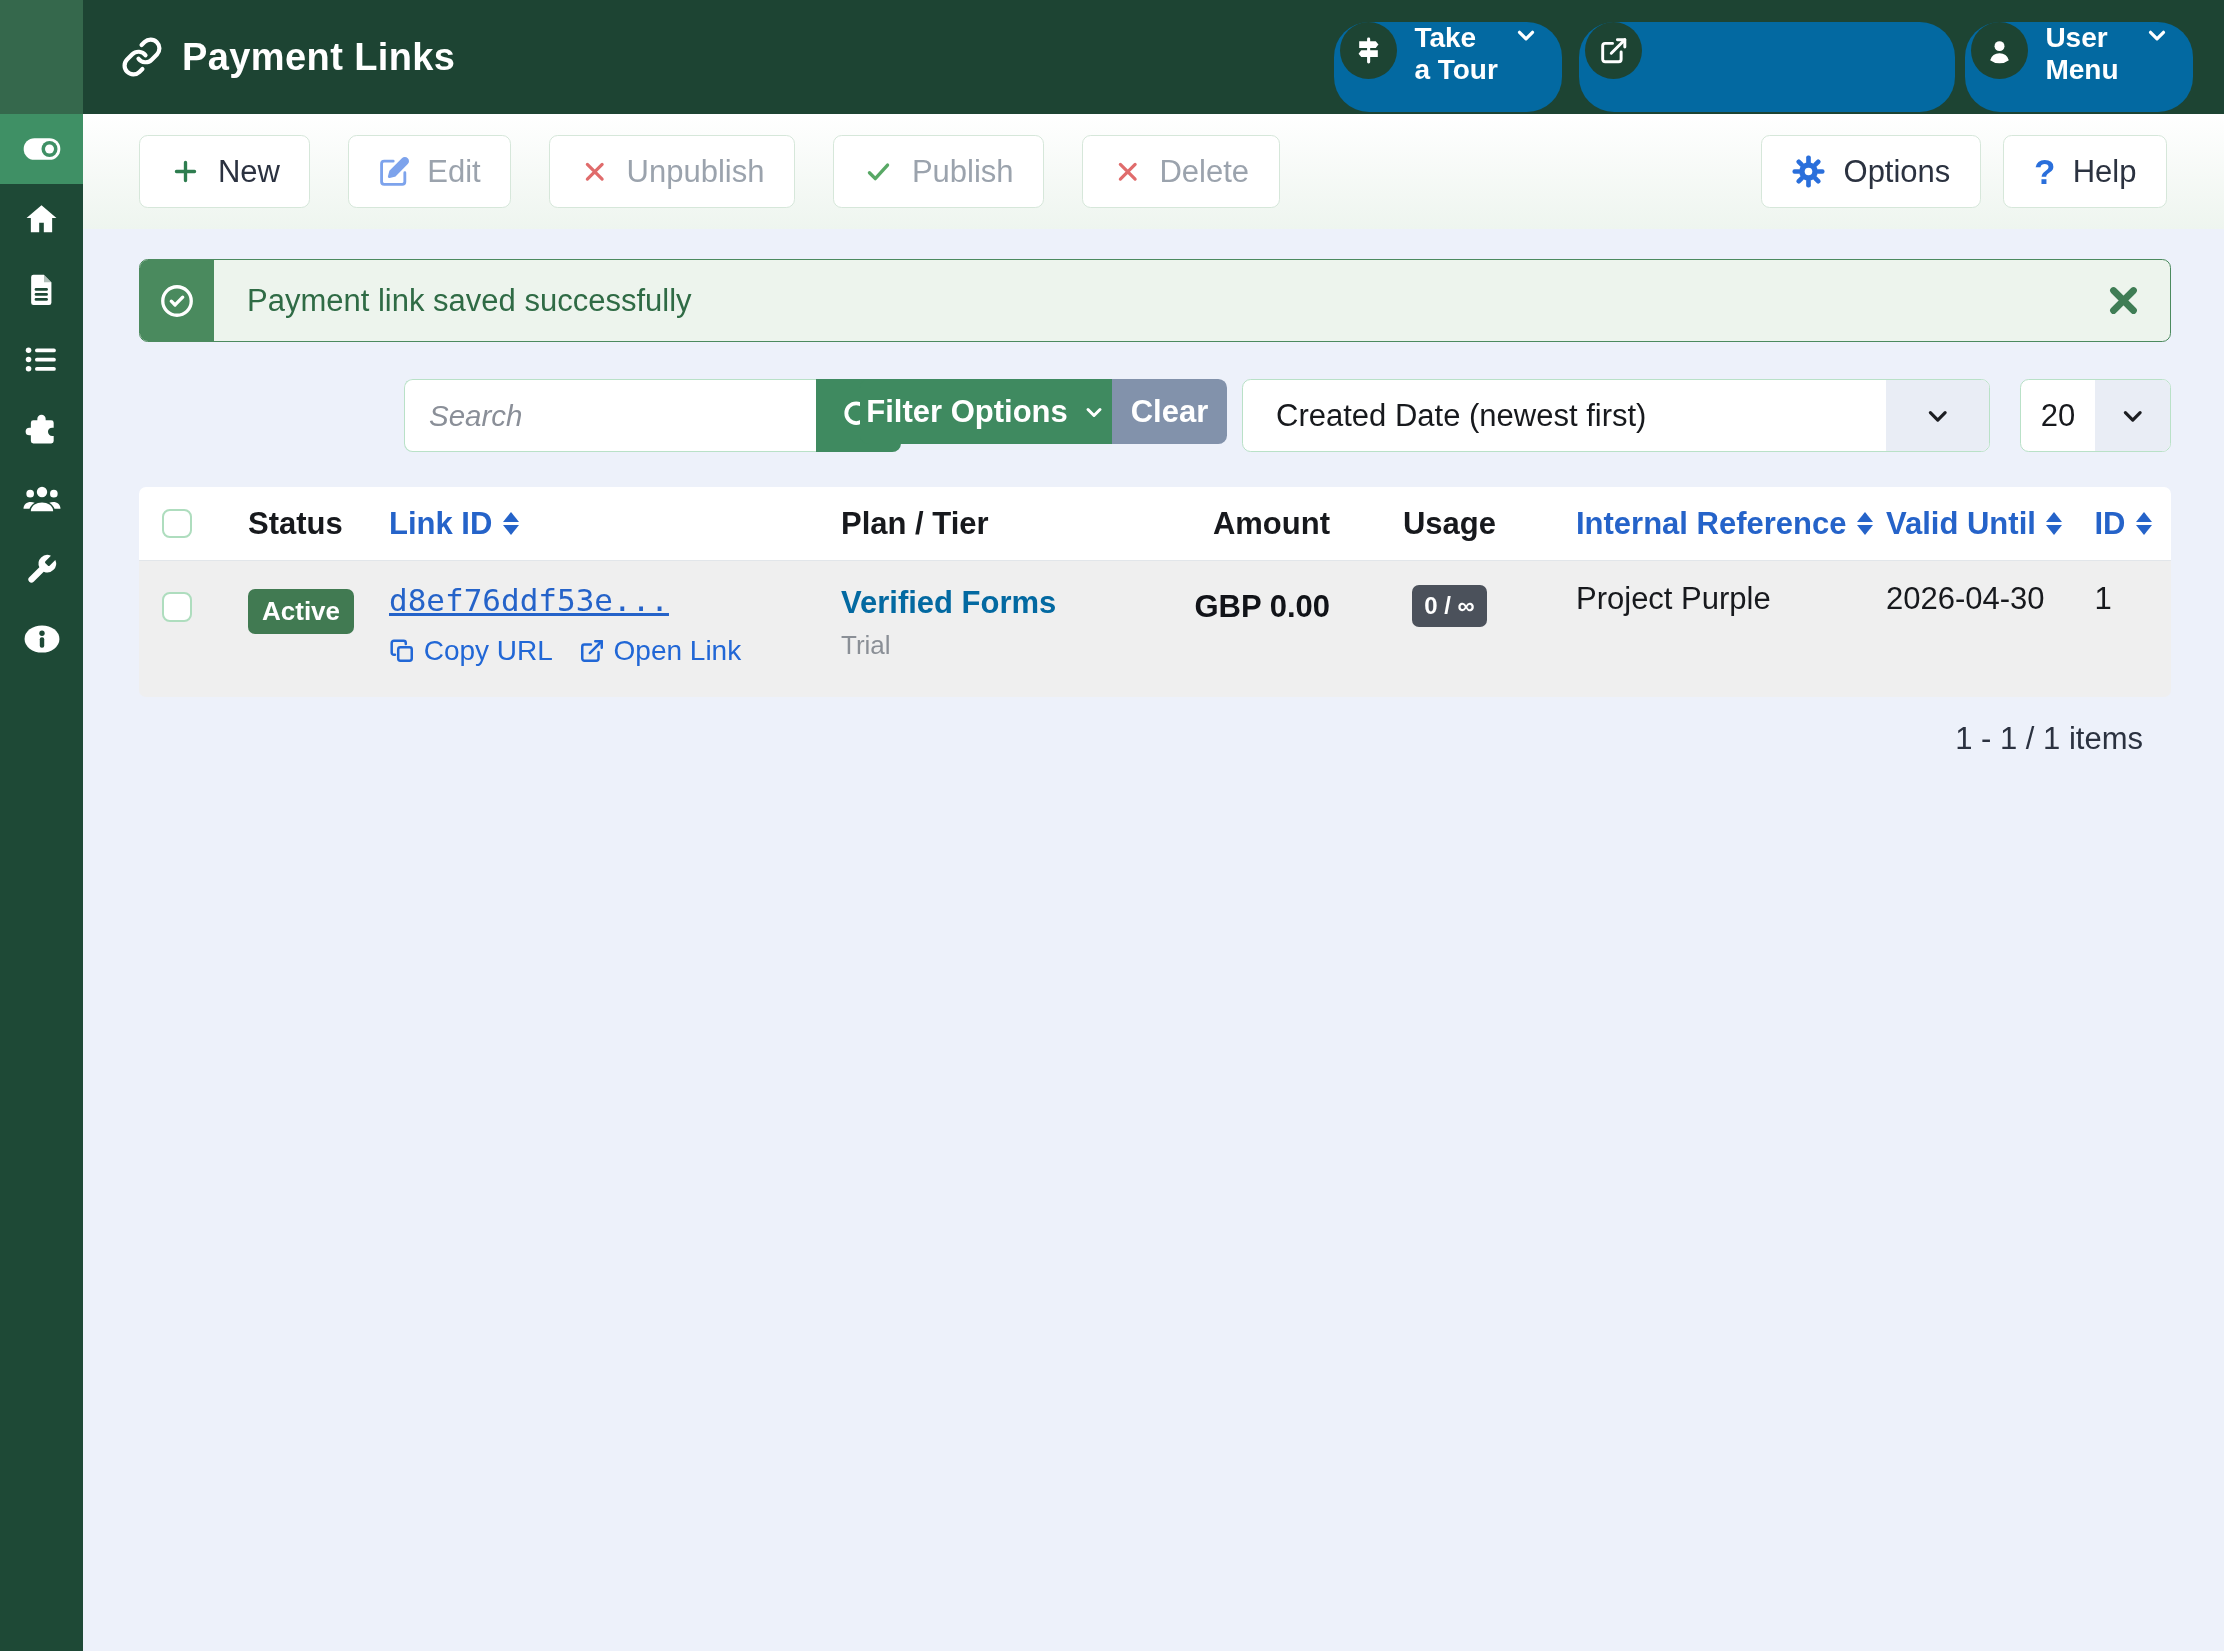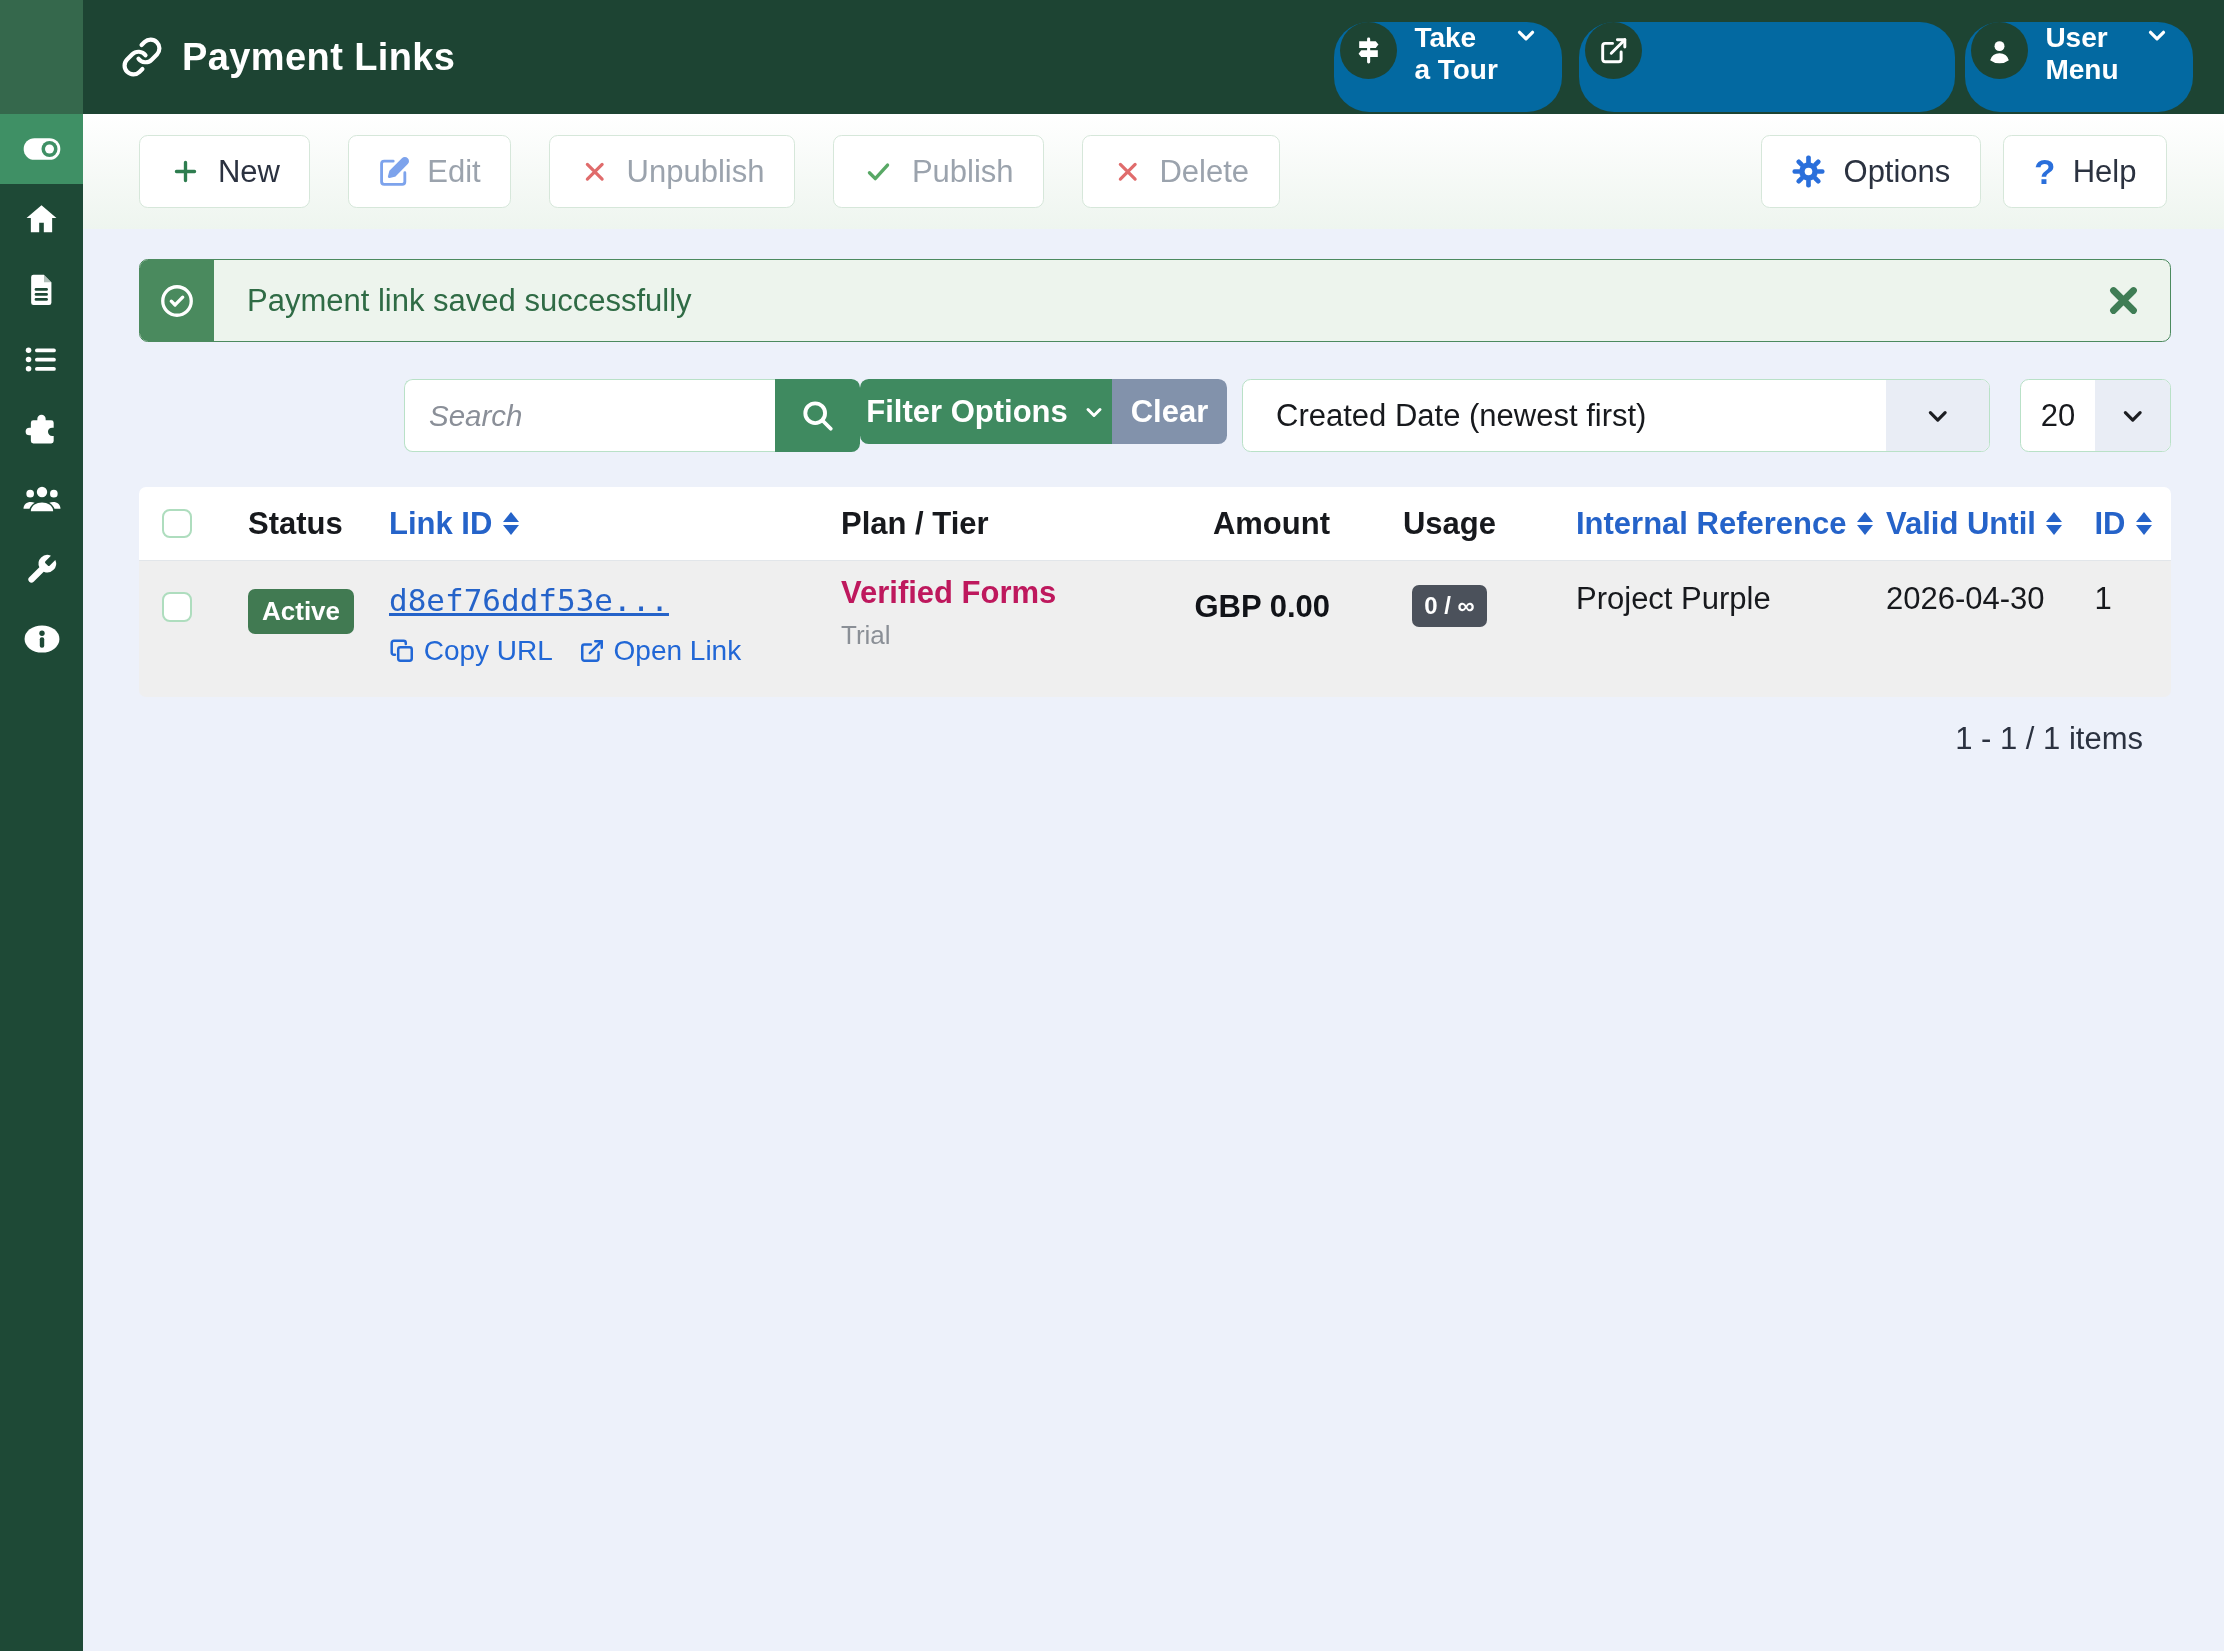--- a/index.html
+++ b/index.html
@@ -45,21 +45,21 @@
   #alert { position:absolute; left:139px; top:259px; width:2032px; height:83px;
            background:#edf4ed; border:1.7px solid #4c8a5e; border-radius:8.7px;
            display:flex; align-items:center; overflow:hidden; }
   .alert-icon-block { width:74px; align-self:stretch; background:#4a8a5e; display:flex; align-items:center; justify-content:center; }
   .alert-msg { margin-left:33px; font-size:31px; color:#2f6b45; }
   .alert-close { margin-left:auto; margin-right:28px; cursor:pointer; }
 
   
   #filter-row { position:absolute; left:139px; top:379px; width:2032px; height:73px; }
   .search-group { position:absolute; left:265px; top:0; display:flex; height:73px; }
-  #search-input { width:371px; height:73px; border:1.7px solid #b9e1c7; border-right:none; border-radius:8.7px 0 0 8.7px;
+  #search-input { width:412px; height:73px; border:1.7px solid #b9e1c7; border-right:none; border-radius:8.7px 0 0 8.7px;
                   font-size:29.5px; padding:0 24px; font-family:"Liberation Sans", sans-serif; color:#2b3240; background:#fff; outline:none; }
   #search-input::placeholder { font-style:italic; color:#8a8f98; }
   .search-btn { width:85px; height:73px; background:#3f8a60; border:none; border-radius:0 8.7px 8.7px 0;
                 display:flex; align-items:center; justify-content:center; cursor:pointer; }
   .filter-group { position:absolute; left:721px; top:0; display:flex; height:65px; }
   .filter-btn { width:252px; background:#3f8a60; color:#fff; font-size:31px; font-weight:600; border:none;
                 border-radius:8.7px 0 0 8.7px; display:flex; align-items:center; justify-content:center; gap:14px; cursor:pointer; }
   .clear-btn { width:115px; background:#8292ab; color:#fff; font-size:31px; font-weight:600; border:none;
                border-radius:0 8.7px 8.7px 0; display:flex; align-items:center; justify-content:center; cursor:pointer; }
   .select-box { position:absolute; top:0; height:73px; background:#fff; border:1.7px solid #b9e1c7; border-radius:8.7px;
@@ -90,21 +90,21 @@
   .pad-id     { padding-left:17.4px; }
   .checkbox { width:29.5px; height:29.5px; background:#fff; border:2.6px solid #aeddbe; border-radius:7.8px; cursor:pointer; }
   .chk-head { margin:0 auto; }
   .chk-row  { margin:31px auto 0; }
   .status-badge { margin-top:28px; align-self:flex-start; background:#417a52; color:#fff; font-size:26px; font-weight:700;
                   padding:7px 14px; border-radius:7px; }
   .link-id { margin-top:21px; align-self:flex-start; font-family:"DejaVu Sans Mono", monospace; font-size:31px; color:#2563c9;
              text-decoration:underline; cursor:pointer; }
   .link-actions { display:flex; gap:26px; margin-top:17.4px; }
   .mini-link { display:flex; align-items:center; gap:8.7px; color:#2167d6; font-size:28px; cursor:pointer; }
-  .plan-name { margin-top:14px; font-size:31px; font-weight:700; color:#be185d; }
+  .plan-name { margin-top:24px; font-size:31px; font-weight:700; color:#0369a1; }
   .plan-tier { margin-top:8.7px; font-size:26px; color:#8a8f96; }
   .amount-cell { align-items:flex-end; padding-right:13px; }
   .amount-val { margin-top:28px; font-size:31px; font-weight:700; color:#111318; }
   .usage-cell { align-items:center; }
   .usage-badge { margin-top:24px; background:#4b515b; color:#fff; font-size:24px; font-weight:700; padding:7px 12px; border-radius:7px; }
   .plain-val { margin-top:20px; font-size:31px; color:#17191d; }
 
   #pagination { position:absolute; top:721px; right:82px; font-size:31px; color:#2b3240; }
 </style>
 </head>

